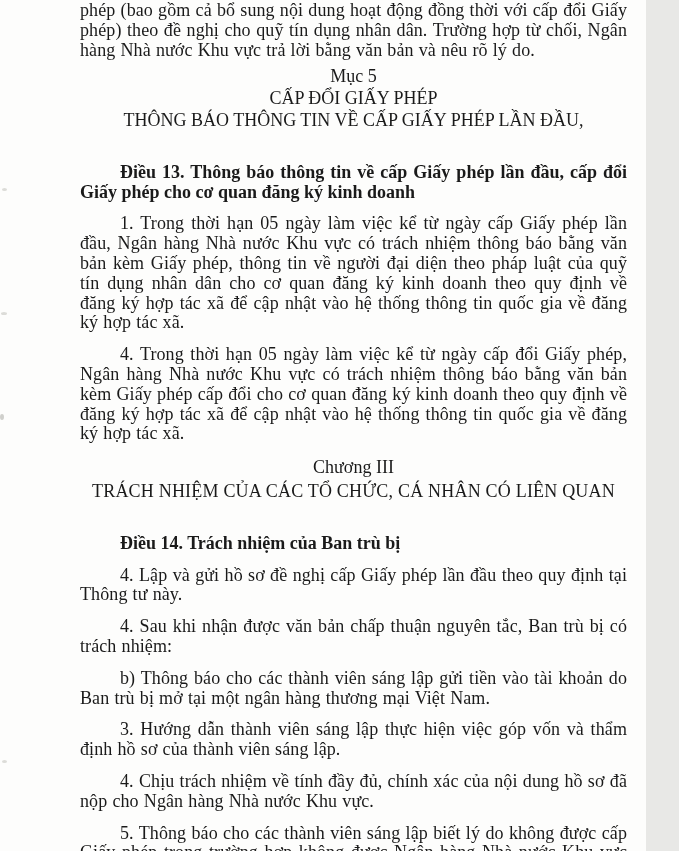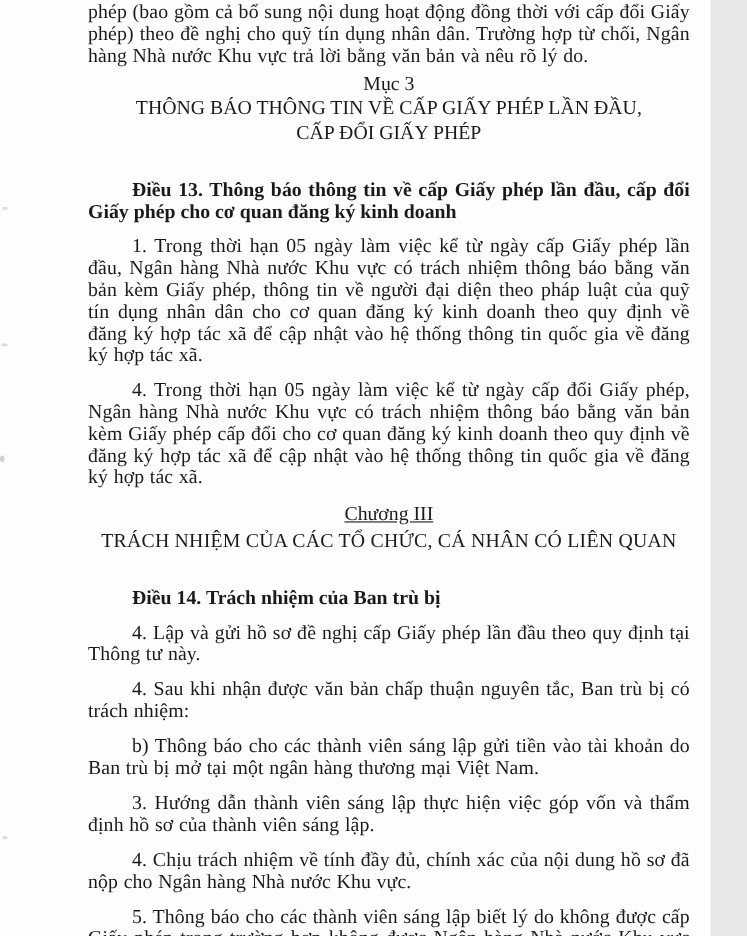--- a/index.html
+++ b/index.html
@@ -43,21 +43,21 @@
     text-indent: 0;
     margin-top: 0;
   }
   
   .center-b {
     text-align: center;
     font-weight: bold;
   }
   h3.section-label   { margin-top: 7px; }
   h2.section-title   { margin-top: 2px; }
-  h3.chapter-label   { margin-top: 14px; text-decoration: underline; }
+  h3.chapter-label   { margin-top: 14px; }
   h2.chapter-title   { margin-top: 4px; letter-spacing: 0.2px; text-align: center; }
   
   h2.article-heading {
     font-weight: bold;
     text-align: justify;
     text-indent: 40px;
     margin-top: 32px;
   }
   h2.article-heading.tight { margin-top: 7px; }
   
@@ -72,23 +72,23 @@
   .a4 { left: 2px; top: 760px; width: 5px; height: 3px; }
 </style>
 </head>
 <body>
 
 <div class="page">
   <div class="content">
 
     <p class="body cont">phép (bao gồm cả bổ sung nội dung hoạt động đồng thời với cấp đổi Giấy phép) theo đề nghị cho quỹ tín dụng nhân dân. Trường hợp từ chối, Ngân hàng Nhà nước Khu vực trả lời bằng văn bản và nêu rõ lý do.</p>
 
-    <h3 class="center-b section-label">Mục 3</h3>
+    <h3 class="center-b section-label">Mục 5</h3>
+    <h2 class="center-b section-title">CẤP ĐỔI GIẤY PHÉP</h2>
     <h2 class="center-b section-title">THÔNG BÁO THÔNG TIN VỀ CẤP GIẤY PHÉP LẦN ĐẦU,</h2>
-    <h2 class="center-b section-title">CẤP ĐỔI GIẤY PHÉP</h2>
 
     <h2 class="article-heading">Điều 13. Thông báo thông tin về cấp Giấy phép lần đầu, cấp đổi Giấy phép cho cơ quan đăng ký kinh doanh</h2>
     <p class="body">1. Trong thời hạn 05 ngày làm việc kể từ ngày cấp Giấy phép lần đầu, Ngân hàng Nhà nước Khu vực có trách nhiệm thông báo bằng văn bản kèm Giấy phép, thông tin về người đại diện theo pháp luật của quỹ tín dụng nhân dân cho cơ quan đăng ký kinh doanh theo quy định về đăng ký hợp tác xã để cập nhật vào hệ thống thông tin quốc gia về đăng ký hợp tác xã.</p>
     <p class="body">4. Trong thời hạn 05 ngày làm việc kể từ ngày cấp đổi Giấy phép, Ngân hàng Nhà nước Khu vực có trách nhiệm thông báo bằng văn bản kèm Giấy phép cấp đổi cho cơ quan đăng ký kinh doanh theo quy định về đăng ký hợp tác xã để cập nhật vào hệ thống thông tin quốc gia về đăng ký hợp tác xã.</p>
 
     <h3 class="center-b chapter-label">Chương III</h3>
     <h2 class="center-b chapter-title">TRÁCH NHIỆM CỦA CÁC TỔ CHỨC, CÁ NHÂN CÓ LIÊN QUAN</h2>
 
     <h2 class="article-heading">Điều 14. Trách nhiệm của Ban trù bị</h2>
     <p class="body">4. Lập và gửi hồ sơ đề nghị cấp Giấy phép lần đầu theo quy định tại Thông tư này.</p>

